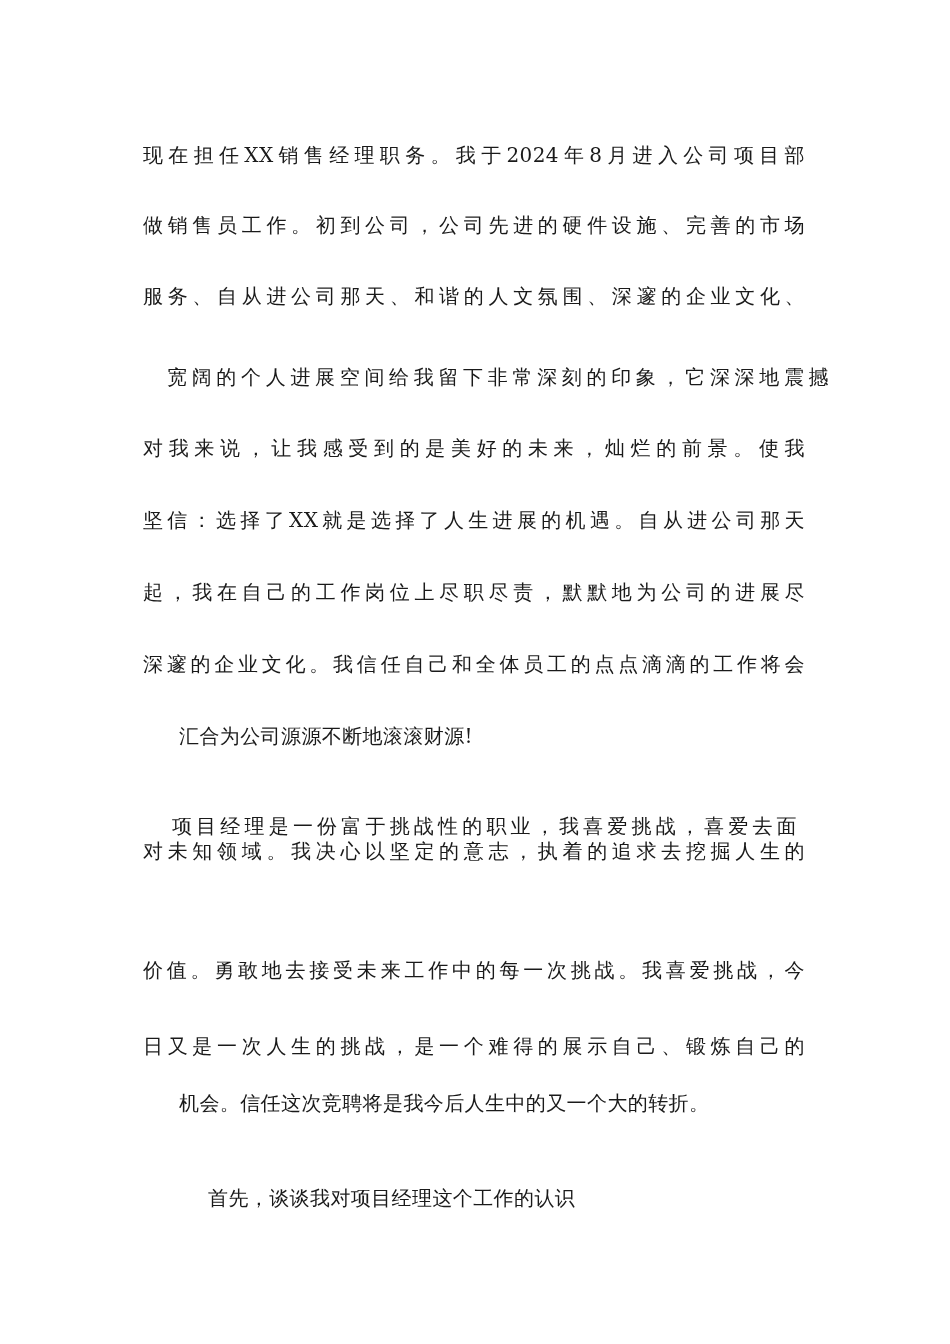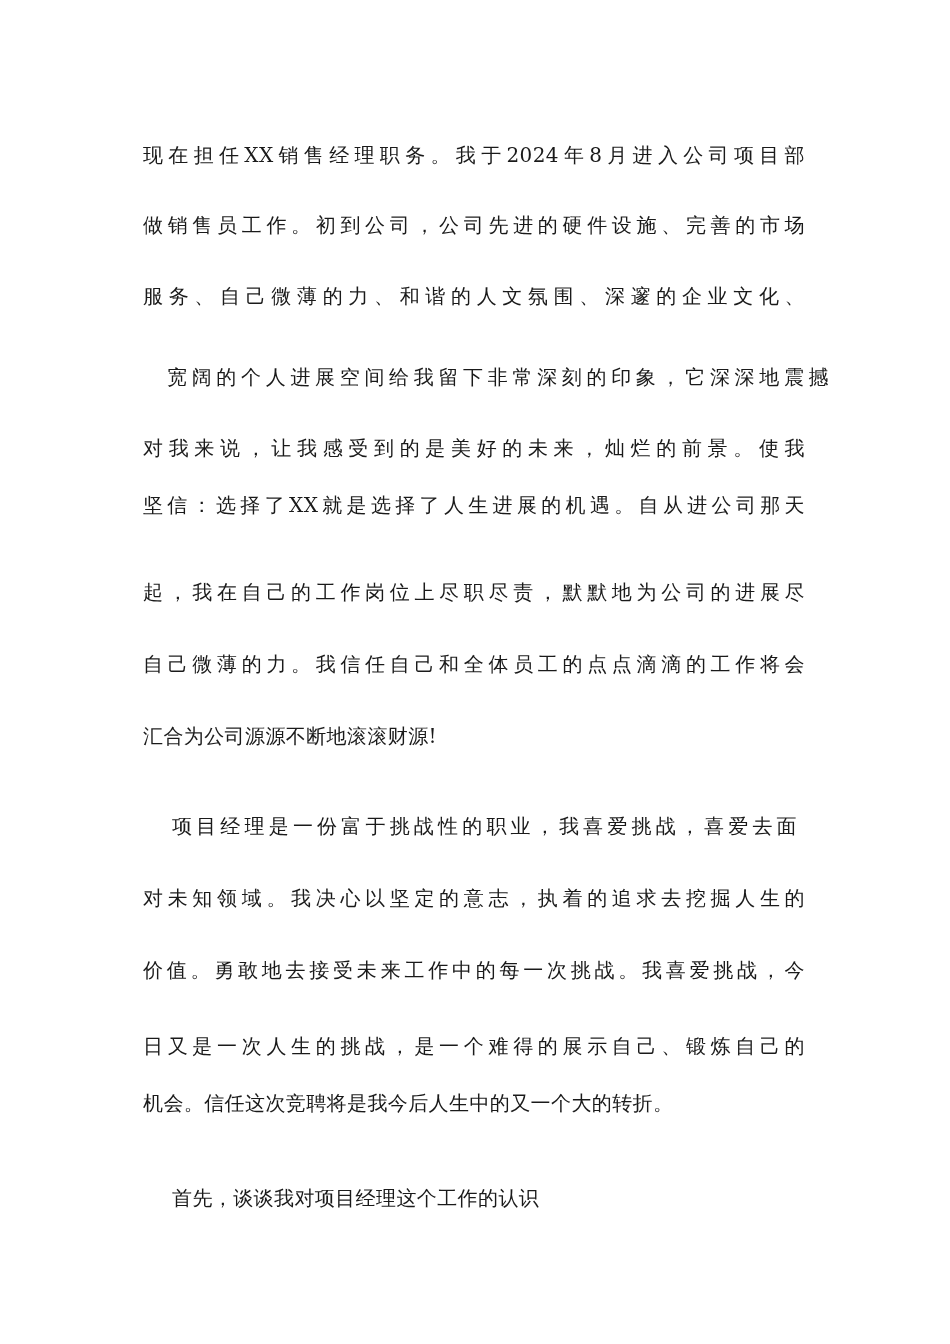--- a/index.html
+++ b/index.html
@@ -28,46 +28,47 @@
       width: 662px;
       font-size: 20px;
       line-height: 30px;
       white-space: nowrap;
       letter-spacing: 0.4px;
       text-align: justify;
       text-align-last: justify;
     }
     .line.last {
       text-align-last: left;
+      margin-left: 36px;
     }
     .line.indent {
       left: 172px;
       width: 625px;
     }
   </style>
 </head>
 <body>
 
 <div class="page">
 
   <div>
     <div class="line" style="top:140px;">现在担任XX销售经理职务。我于2024年8月进入公司项目部</div>
     <div class="line" style="top:210px;">做销售员工作。初到公司，公司先进的硬件设施、完善的市场</div>
-    <div class="line" style="top:281px;">服务、自己微薄的力、和谐的人文氛围、深邃的企业文化、</div>
+    <div class="line" style="top:281px;">服务、自从进公司那天、和谐的人文氛围、深邃的企业文化、</div>
     <div class="line" style="top:362px;margin-left:24px;">宽阔的个人进展空间给我留下非常深刻的印象，它深深地震撼</div>
     <div class="line" style="top:433px;">对我来说，让我感受到的是美好的未来，灿烂的前景。使我</div>
-    <div class="line" style="top:490px;">坚信：选择了XX就是选择了人生进展的机遇。自从进公司那天</div>
+    <div class="line" style="top:505px;">坚信：选择了XX就是选择了人生进展的机遇。自从进公司那天</div>
     <div class="line" style="top:577px;">起，我在自己的工作岗位上尽职尽责，默默地为公司的进展尽</div>
-    <div class="line" style="top:649px;">自己微薄的力。我信任自己和全体员工的点点滴滴的工作将会</div>
+    <div class="line" style="top:649px;">深邃的企业文化。我信任自己和全体员工的点点滴滴的工作将会</div>
     <div class="line last" style="top:721px;">汇合为公司源源不断地滚滚财源!</div>
   </div>
 
   <div>
     <div class="line indent" style="top:811px;">项目经理是一份富于挑战性的职业，我喜爱挑战，喜爱去面</div>
-    <div class="line" style="top:883px;">对未知领域。我决心以坚定的意志，执着的追求去挖掘人生的</div>
+    <div class="line" style="top:836px;">对未知领域。我决心以坚定的意志，执着的追求去挖掘人生的</div>
     <div class="line" style="top:955px;">价值。勇敢地去接受未来工作中的每一次挑战。我喜爱挑战，今</div>
     <div class="line" style="top:1031px;">日又是一次人生的挑战，是一个难得的展示自己、锻炼自己的</div>
     <div class="line last" style="top:1088px;">机会。信任这次竞聘将是我今后人生中的又一个大的转折。</div>
   </div>
 
   <div>
     <div class="line indent last" style="top:1183px;">首先，谈谈我对项目经理这个工作的认识</div>
   </div>
 
 </div>

